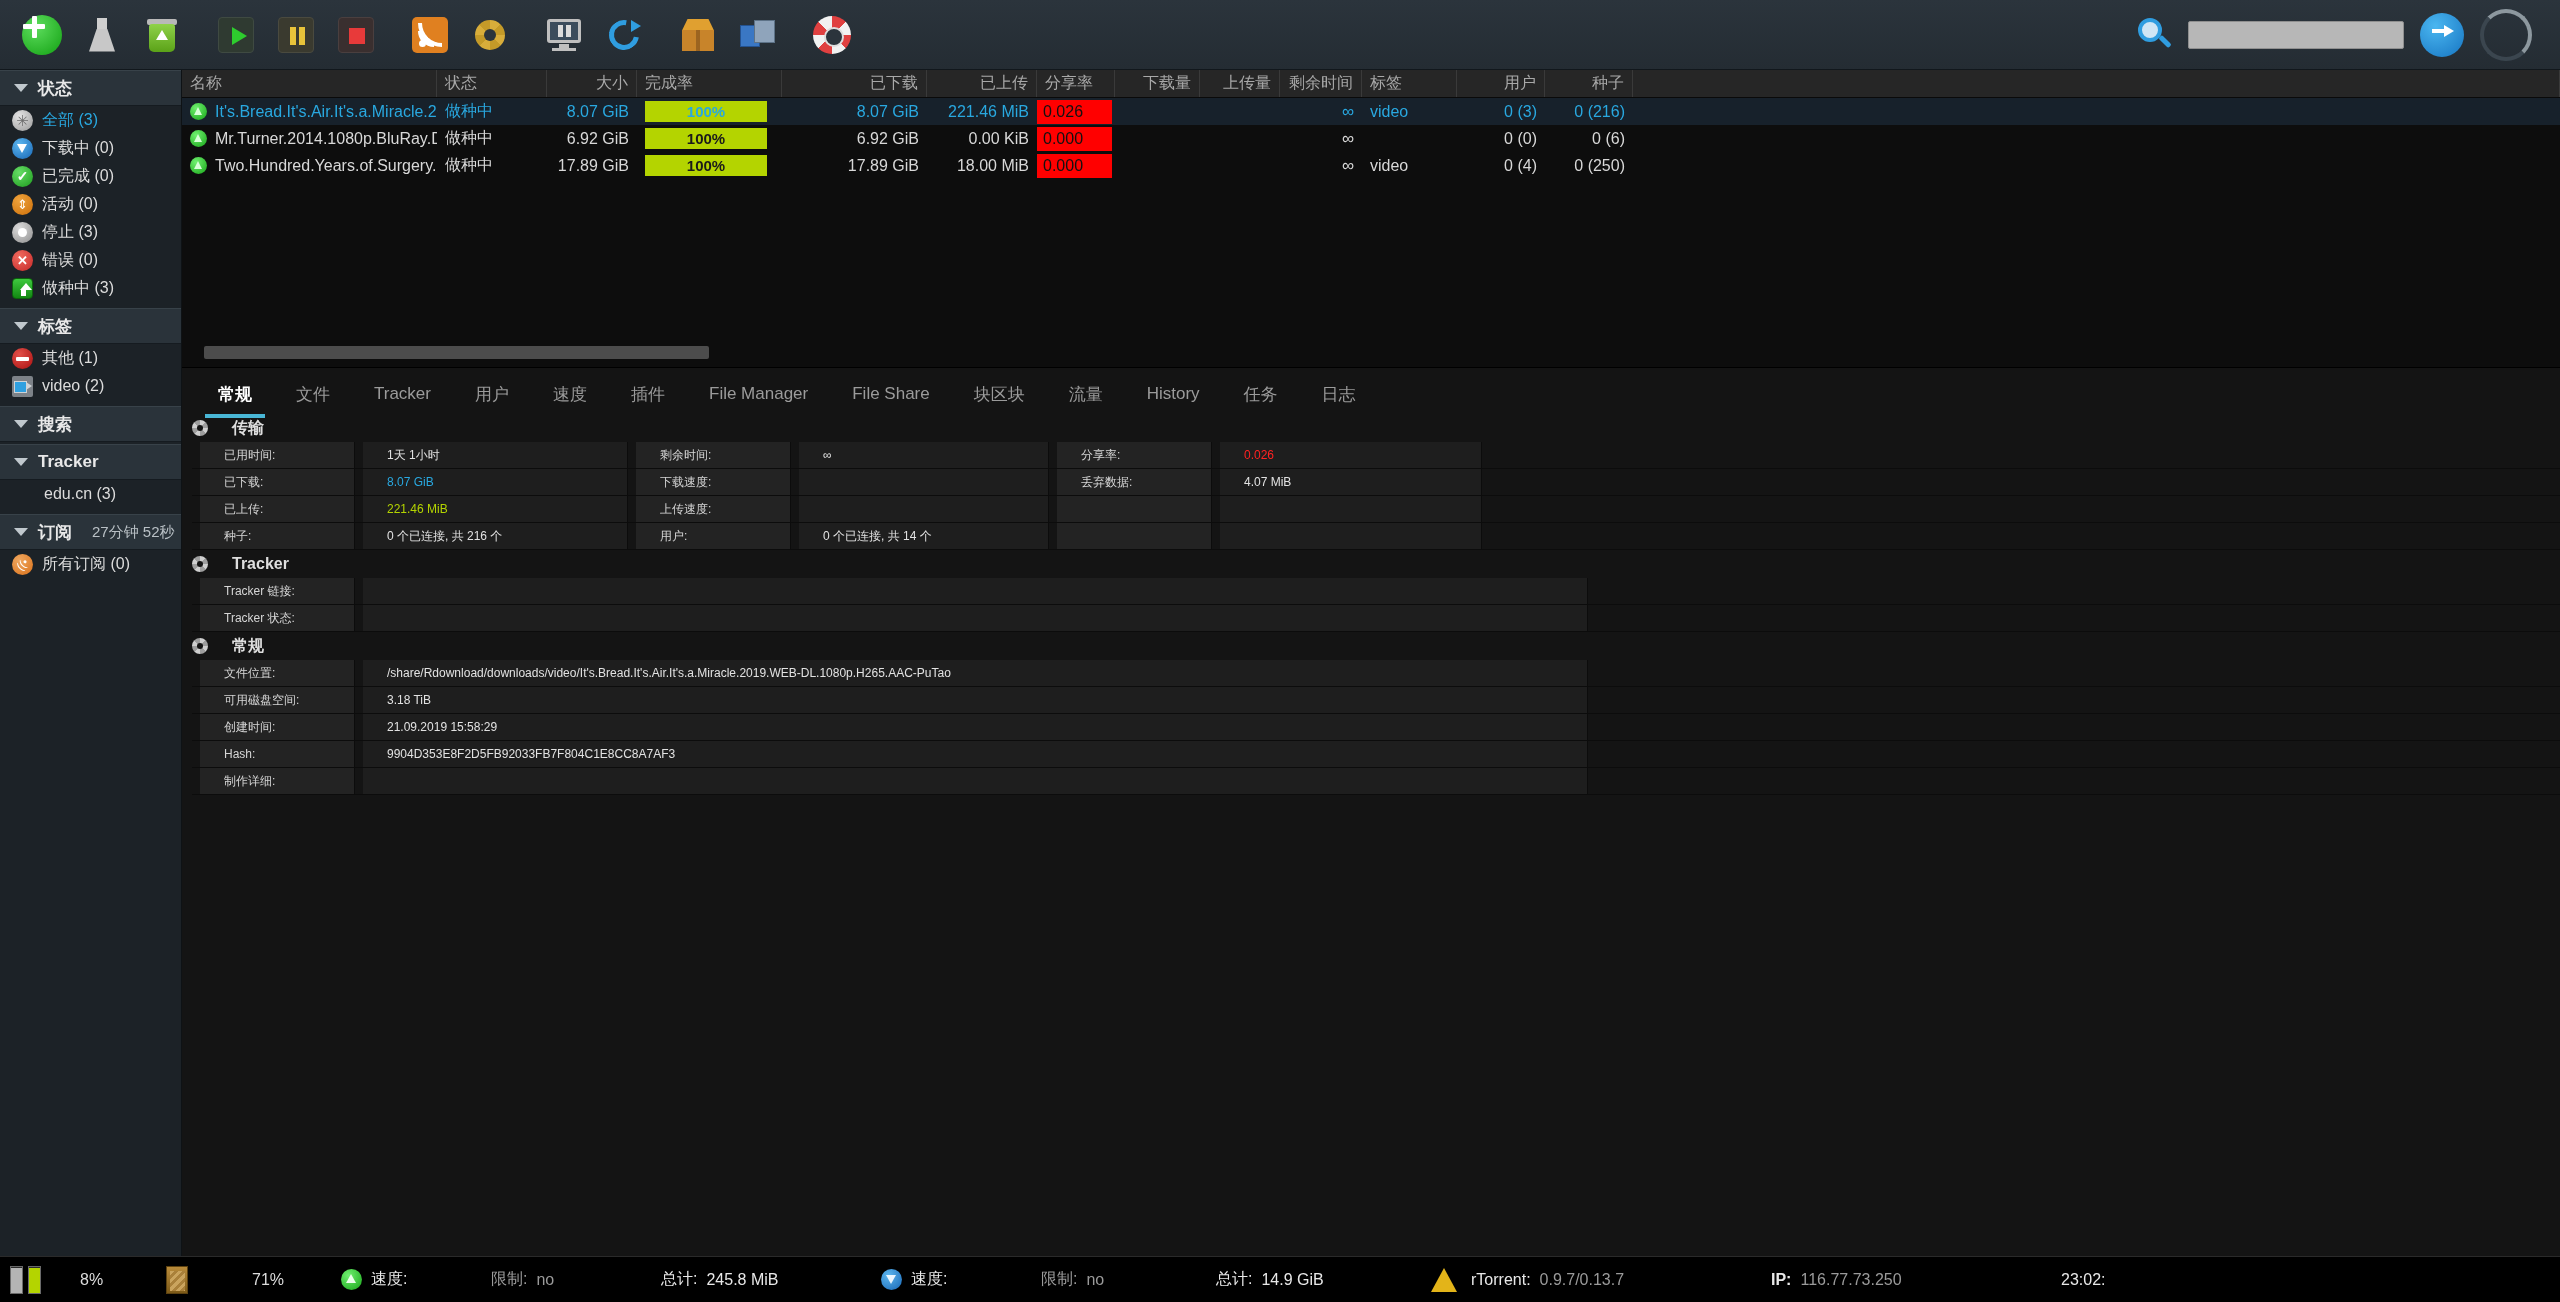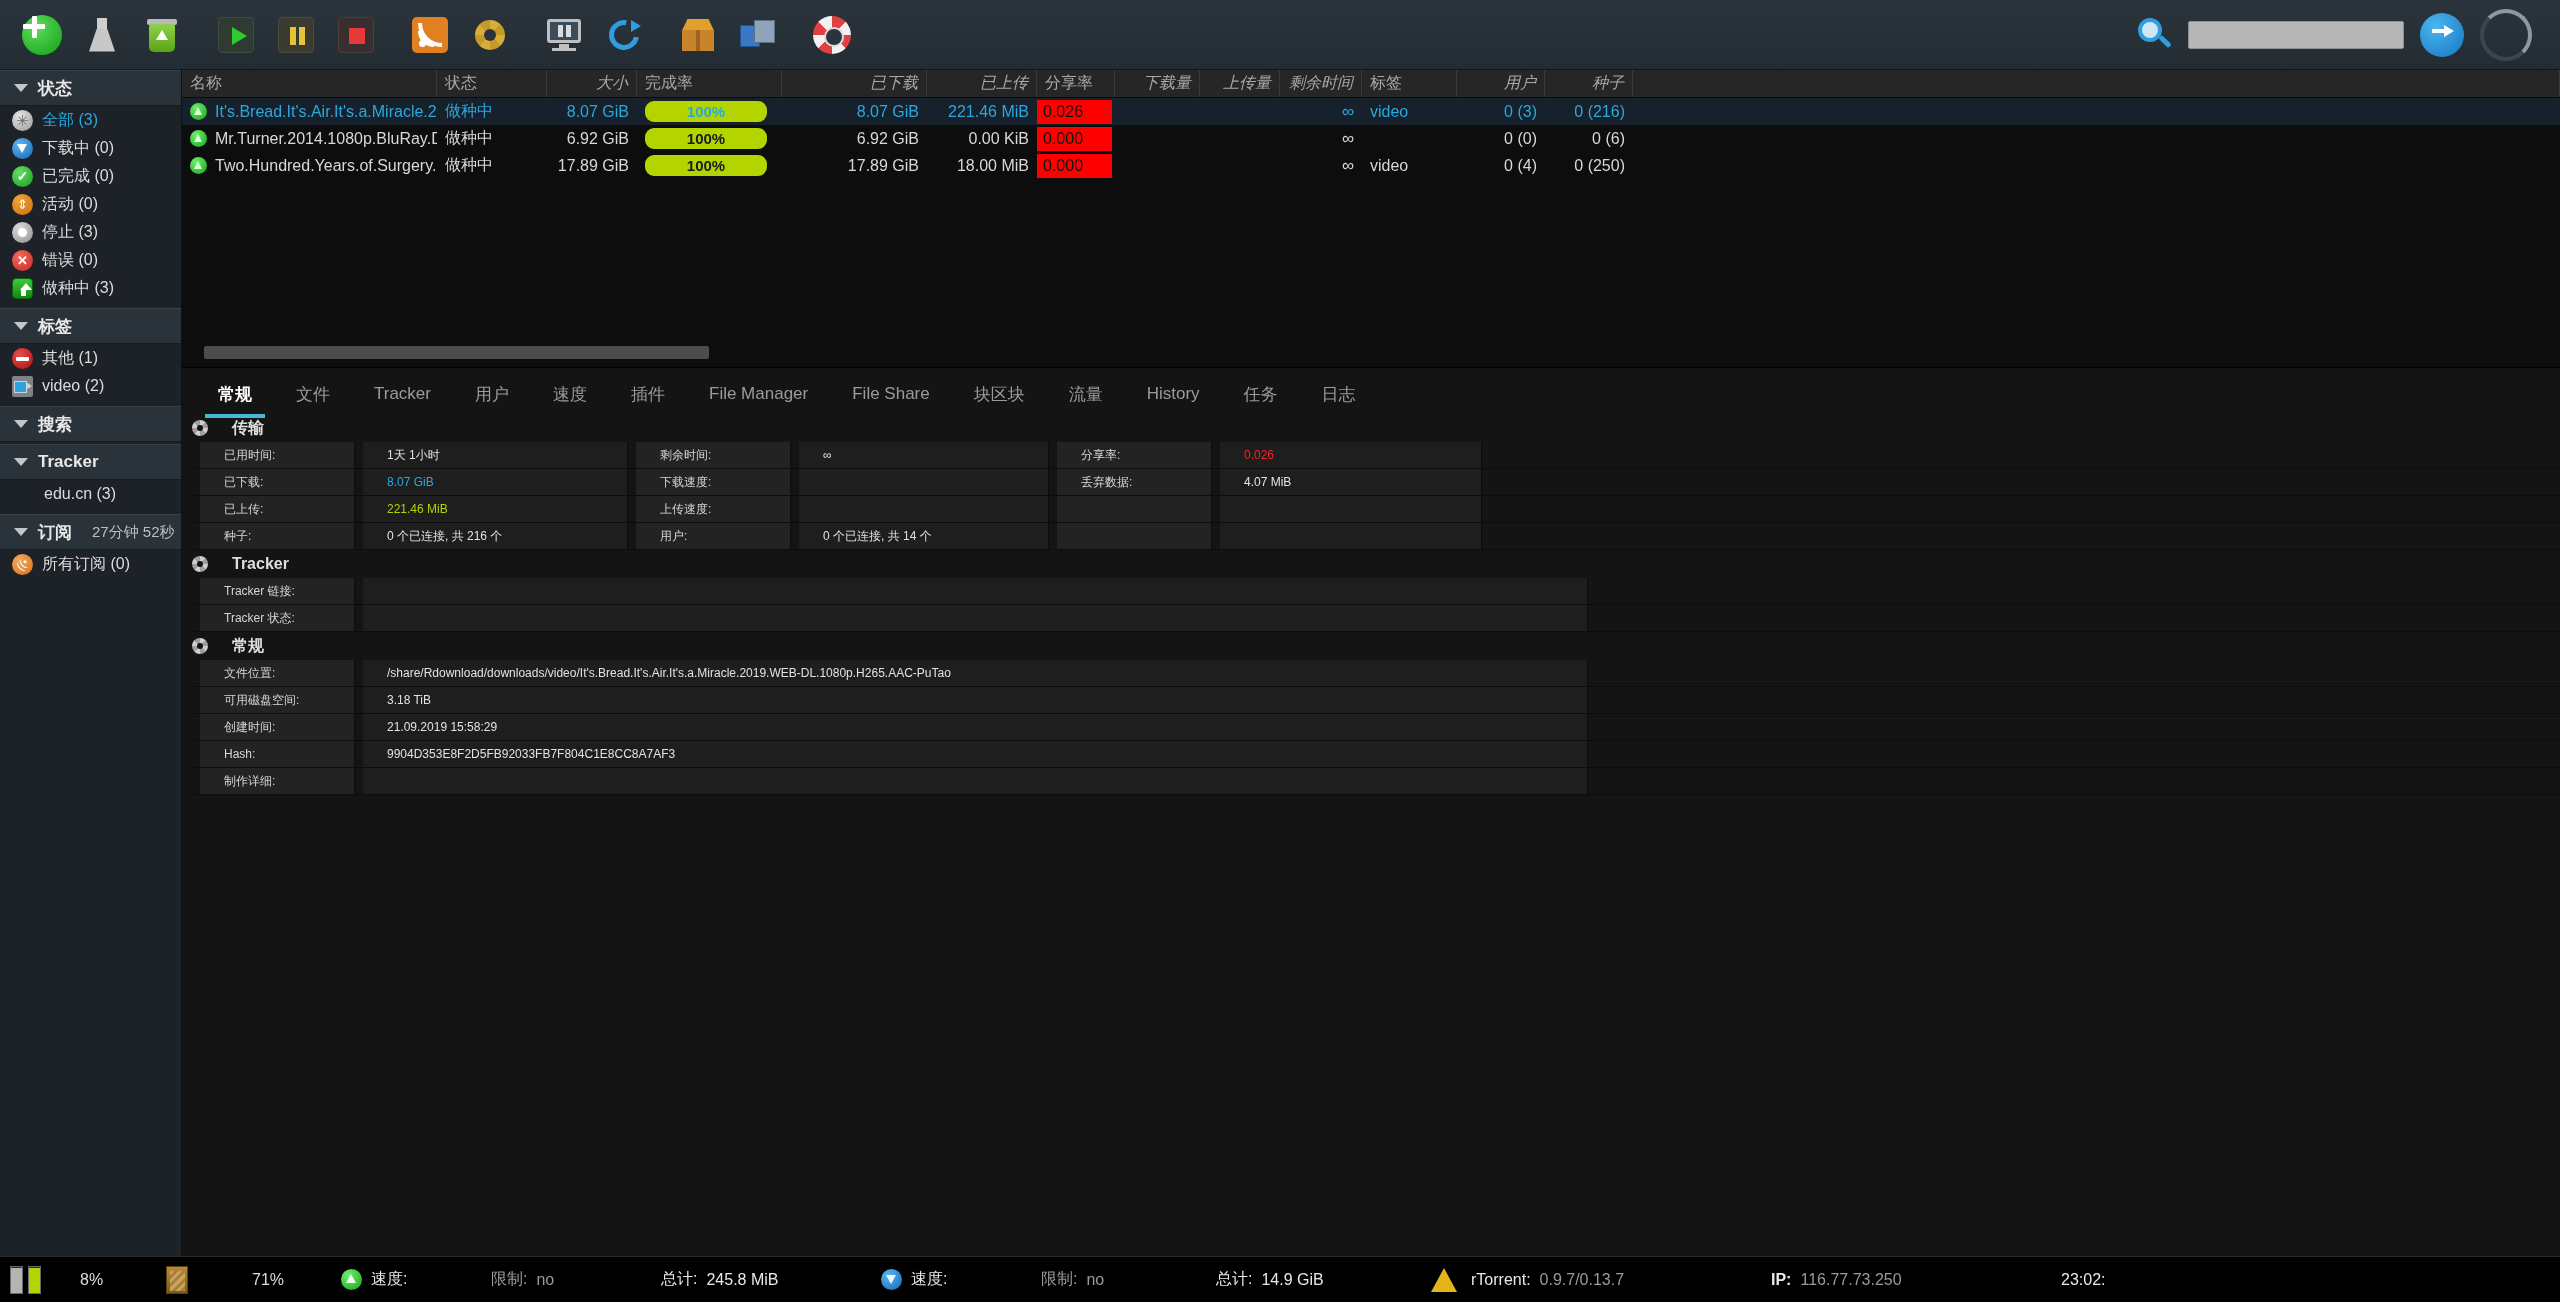--- a/index.html
+++ b/index.html
@@ -149,31 +149,31 @@
   
   .main { flex:1; display:flex; flex-direction:column; min-width:0; background:#a21caf;}
 
   
   .tlist { background:#0d0d0d; display:flex; flex-direction:column; min-height:0;}
   .thead { display:flex; height:28px; background:#262626; border-bottom:1px solid #0a0a0a; }
   .th {
     font-size:16px; color:#a8a8a8; display:flex; align-items:center;
     border-right:1px solid #3a3a3a; padding:0 8px; overflow:hidden; white-space:nowrap;
   }
-  .th.r { justify-content:flex-end;font-style:italic; }
+  .th.r { justify-content:flex-end; }
   .trow { display:flex; height:27px; align-items:center; }
   .trow.sel { background:#17212b; }
   .td { font-size:16px; display:flex; align-items:center; padding:0 8px; overflow:hidden; white-space:nowrap; height:27px;}
   .td.r { justify-content:flex-end; }
   .name-cell { display:flex; align-items:center; gap:8px; }
   .seed-dot { width:17px;height:17px; border-radius:50%; flex:0 0 17px; background:radial-gradient(circle at 35% 30%,#6ff06f,#17a417); position:relative;}
   .seed-dot:after{content:""; position:absolute; left:4px;top:4px; width:0;height:0;border-left:4.5px solid transparent;border-right:4.5px solid transparent;border-bottom:8px solid #d8ffd8;}
   .cy { color:#29a8e0; }
   .wh { color:#d8d8d8; }
-  .progress { width:122px; height:21px; background:#b4d400; position:relative;border-radius:9px; }
+  .progress { width:122px; height:21px; background:#b4d400; position:relative; }
   .progress .ptxt { position:absolute; inset:0; display:flex; align-items:center; justify-content:center; font-size:15px; font-weight:bold;}
   .ratio-cell { width:75px; height:24px; background:#ff0000; display:flex; align-items:center; padding-left:6px; font-size:16px; color:#111; }
   .inf { font-size:17px; }
 
   .tbody-bg { flex:1; background:#0d0d0d; min-height:0; position:relative;}
   .hscroll { position:absolute; left:22px; bottom:8px; width:505px; height:13px; background:#4c4c4c; border-radius:2px; }
 
   
   .detail { background:#141414; flex:1; min-height:0; display:flex; flex-direction:column; border-top:1px solid #000; overflow:hidden;}
   .tabs { display:flex; align-items:flex-end; height:46px; padding-left:14px; gap:0; background:#141414;}

